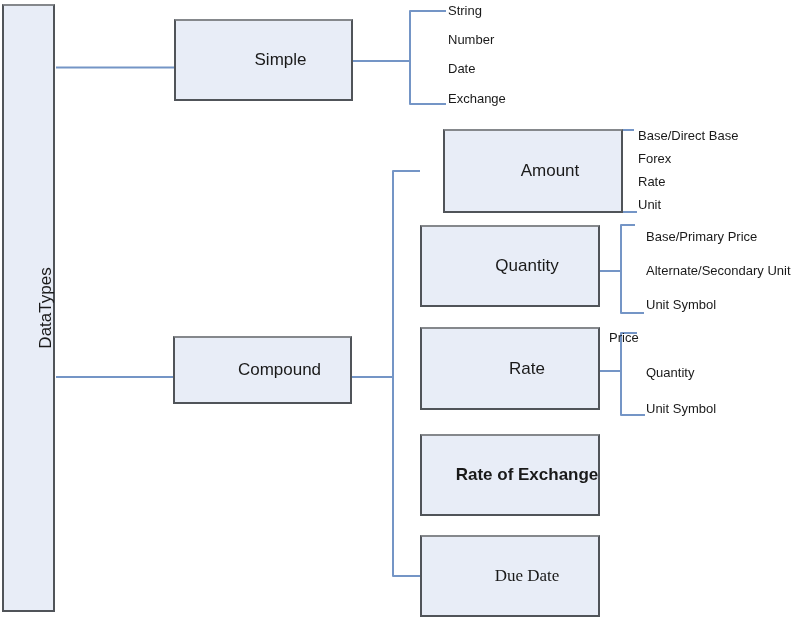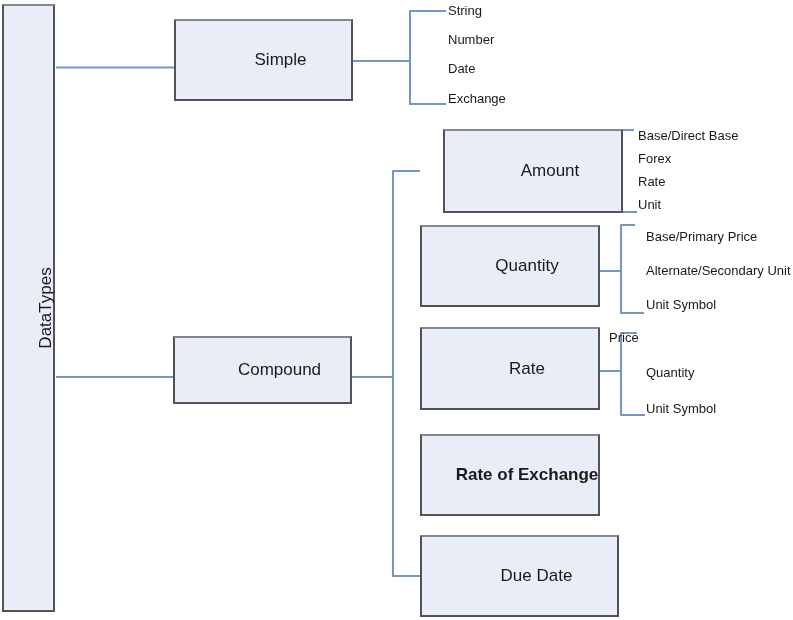--- a/index.html
+++ b/index.html
@@ -38,21 +38,21 @@
   }
   .node .lbl{white-space:nowrap;}
   #node-datatypes{left:2px;top:4px;width:53px;height:608px;}
   #node-datatypes .lbl{transform:rotate(-90deg);}
   #node-simple{left:174px;top:19px;width:179px;height:82px;}
   #node-compound{left:173px;top:336px;width:179px;height:68px;}
   #node-amount{left:417px;top:129px;width:180px;height:84px;margin-left:26px;}
   #node-quantity{left:420px;top:225px;width:180px;height:82px;}
   #node-rate{left:420px;top:327px;width:180px;height:83px;}
   #node-rate-of-exchange{left:420px;top:434px;width:180px;height:82px;font-weight:bold;}
-  #node-due-date{left:420px;top:535px;width:199px;height:82px;}
+  #node-due-date{left:420px;top:535px;width:180px;height:82px;font-family:Liberation Serif, serif;}
   .leaf{
     position:absolute;
     height:18px;line-height:18px;
     font-size:13px;
     white-space:nowrap;
   }
 </style>
 </head>
 <body>
 

